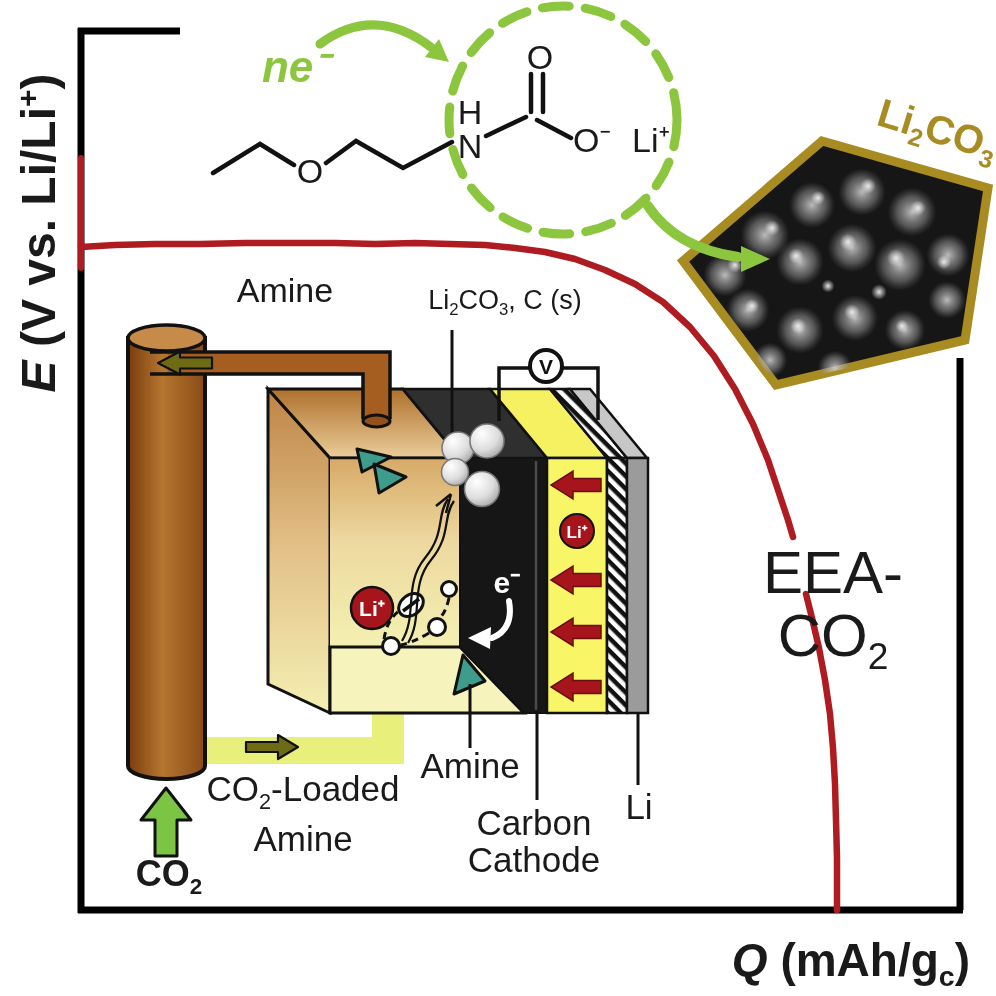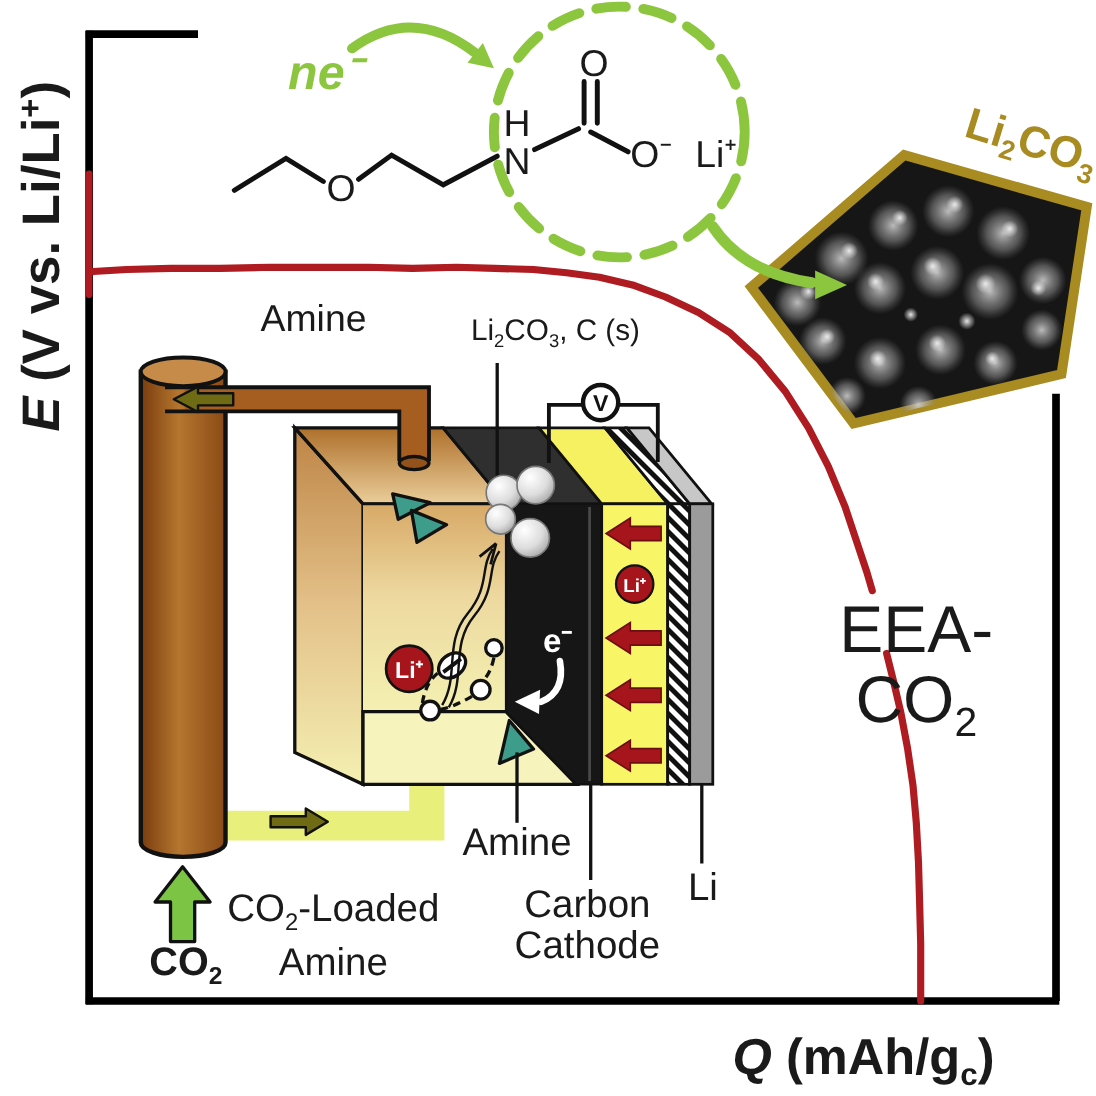--- a/index.html
+++ b/index.html
@@ -241,21 +241,21 @@
   <g>
     <path class="green-stroke" stroke-width="10" d="M 648,206 Q 676,248 738,257"></path>
     <polygon class="green-fill" points="770,259 741,246 741,272"></polygon>
   </g>
 </svg>
 
 <div class="lbl b center" style="left:-194px;top:209px;width:460px;height:48px;font-size:48px;transform:rotate(-90deg);">
   <span class="i">E</span><span> (V vs. Li/Li</span><sup>+</sup><span>)</span>
 </div>
 
-<div class="lbl b" style="left:600px;top:936px;width:370px;font-size:46px;text-align:center;">
+<div class="lbl b" style="left:600px;top:936px;width:370px;font-size:46px;text-align:right;">
   <span class="i">Q</span><span> (mAh/g</span><sub>c</sub><span>)</span>
 </div>
 
 <div class="lbl b i green-text center" style="left:235px;top:44px;width:120px;font-size:44px;">ne⁻</div>
 
 <div class="lbl center" style="left:718px;top:541px;width:230px;font-size:60px;">
   <span>EEA-CO</span><sub>2</sub>
 </div>
 
 <div class="lbl b gold-text center" style="left:852px;top:108px;width:170px;font-size:40px;transform:rotate(17deg);">
@@ -272,21 +272,21 @@
 
 <div class="lbl center" style="left:395px;top:748px;width:150px;font-size:35px;">Amine</div>
 
 <div class="lbl center" style="left:439px;top:804px;width:190px;font-size:35px;line-height:37px;">
   <div>Carbon</div>
       <div>Cathode</div>
 </div>
 
 <div class="lbl center" style="left:604px;top:789px;width:70px;font-size:35px;">Li</div>
 
-<div class="lbl center" style="left:178px;top:770px;width:250px;font-size:35px;line-height:37px;margin-top:37px;">
+<div class="lbl center" style="left:178px;top:770px;width:250px;font-size:35px;line-height:37px;">
   <div><span>CO</span><sub>2</sub><span>-Loaded</span></div>
   <div>Amine</div>
 </div>
 
 <div class="lbl b center" style="left:104px;top:855px;width:130px;font-size:36px;">
   <span>CO</span><sub>2</sub>
 </div>
 
 </div>
 

